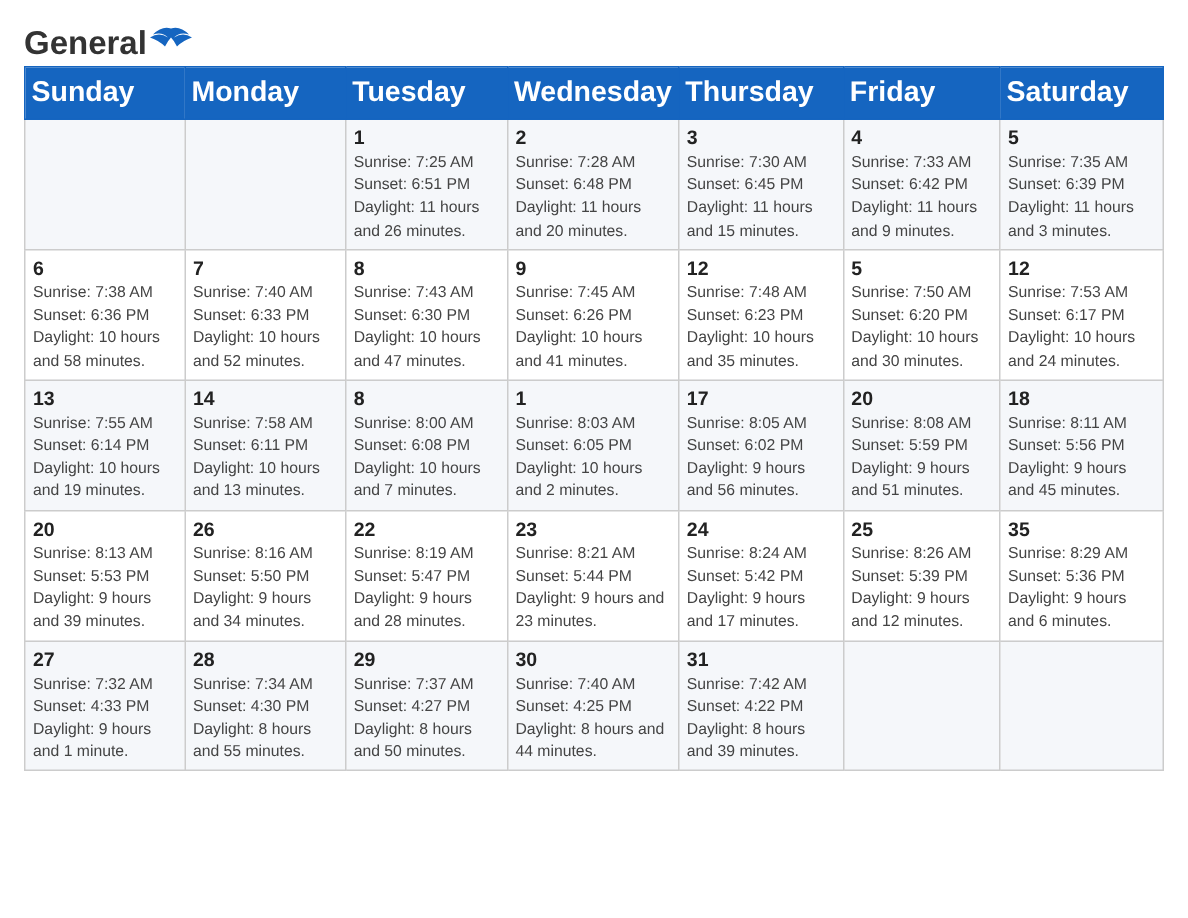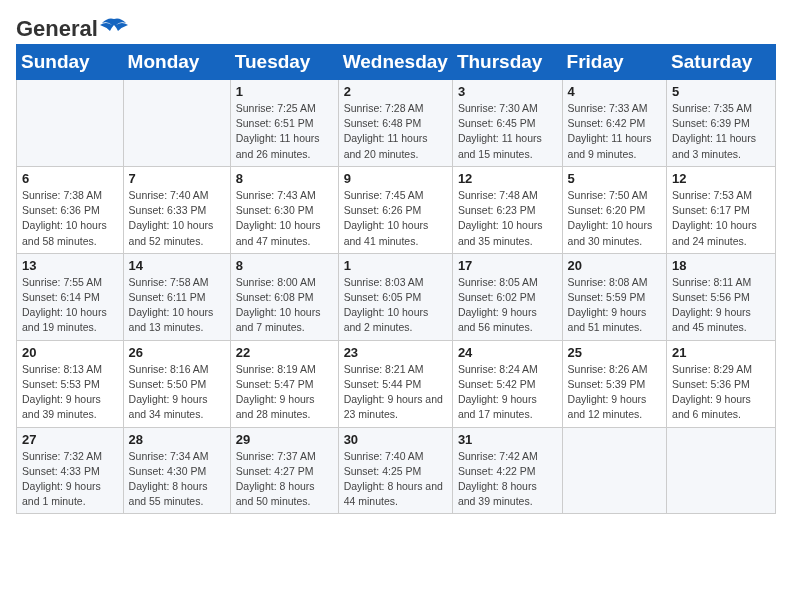--- a/index.html
+++ b/index.html
@@ -211,21 +211,21 @@
         </td>
         <td>
           <span class="day-number">24</span>
           <div class="day-info">Sunrise: 8:24 AM<br>Sunset: 5:42 PM<br>Daylight: 9 hours and 17 minutes.</div>
         </td>
         <td>
           <span class="day-number">25</span>
           <div class="day-info">Sunrise: 8:26 AM<br>Sunset: 5:39 PM<br>Daylight: 9 hours and 12 minutes.</div>
         </td>
         <td>
-          <span class="day-number">21</span>
+          <span class="day-number">35</span>
           <div class="day-info">Sunrise: 8:29 AM<br>Sunset: 5:36 PM<br>Daylight: 9 hours and 6 minutes.</div>
         </td>
       </tr>
       <tr>
         <td>
           <span class="day-number">27</span>
           <div class="day-info">Sunrise: 7:32 AM<br>Sunset: 4:33 PM<br>Daylight: 9 hours and 1 minute.</div>
         </td>
         <td>
           <span class="day-number">28</span>

